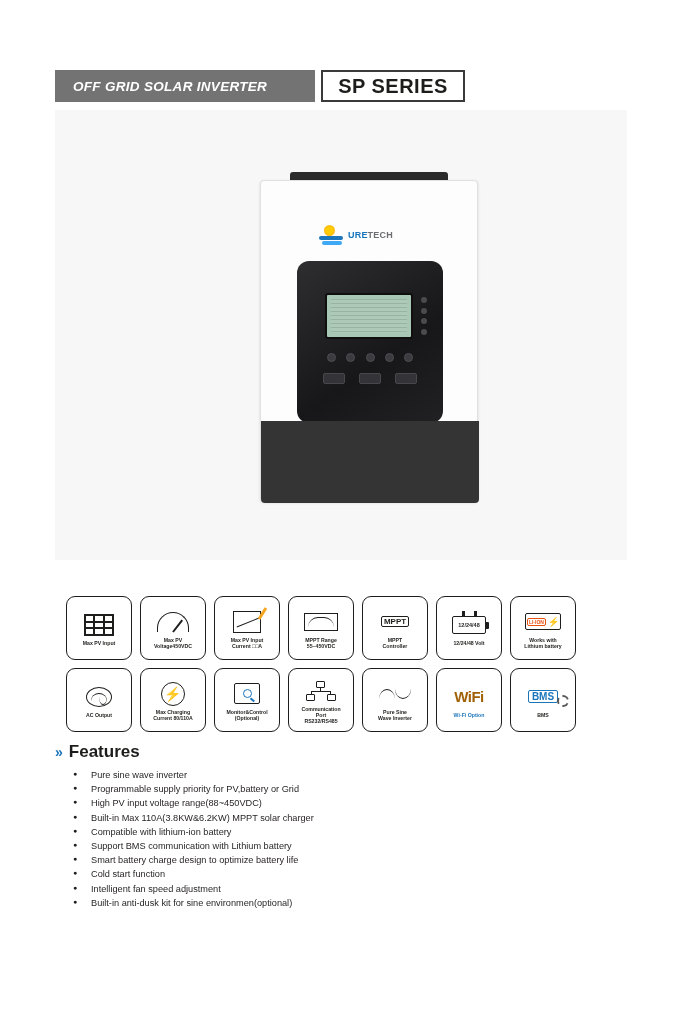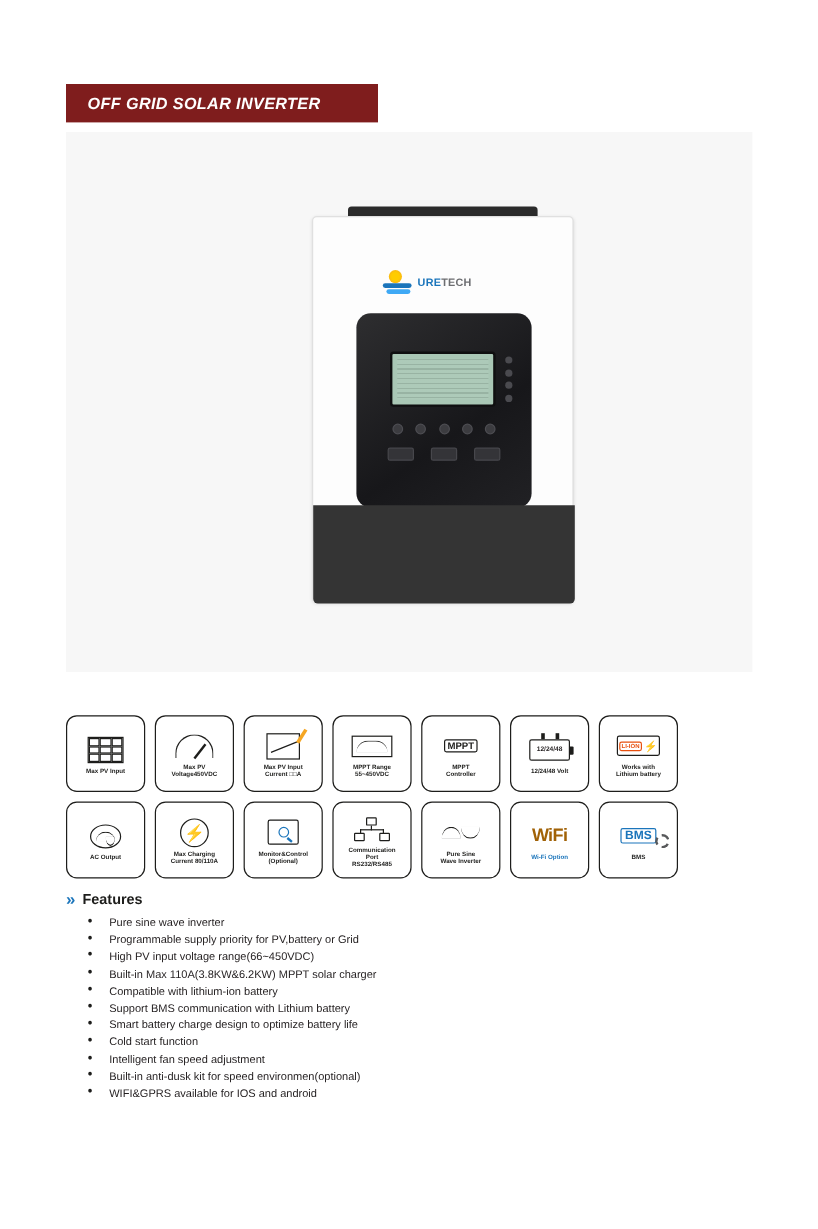--- a/index.html
+++ b/index.html
@@ -17,21 +17,21 @@
 
   
   .header {
     position: absolute;
     left: 55px; top: 70px;
     width: 410px; height: 32px;
     display: flex;
     align-items: stretch;
   }
   .header-orange {
-    background: #7f1d1d;
+    background: #737373;
     width: 260px;
     display: flex;
     align-items: center;
     padding-left: 18px;
   }
   .header-orange span {
     color: #ffffff;
     font-style: italic;
     font-weight: bold;
     font-size: 13.5px;
@@ -179,20 +179,21 @@
   
   .icon-grid {
     position: absolute;
     left: 55px; top: 596px;
     width: 572px;
   }
   .icon-row {
     display: flex;
     gap: 8px;
     margin-bottom: 8px;
+    margin-left: 11px;
   }
   .icon-box {
     width: 66px; height: 64px;
     border: 1px solid #1d1d1b;
     border-radius: 9px;
     background: #ffffff;
     display: flex;
     flex-direction: column;
     align-items: center;
     justify-content: center;
@@ -400,21 +401,21 @@
   }
   .chev {
     color: #1b75bb;
     font-size: 14px;
     font-weight: bold;
     margin-right: 6px;
     line-height: 1;
   }
   .features-title h2 {
     margin: 0;
-    font-size: 12px;
+    font-size: 17px;
     font-weight: bold;
     color: #1d1d1b;
   }
   ul.feature-list {
     list-style: none;
     margin: 0;
     padding: 0 0 0 18px;
   }
   ul.feature-list li {
     font-size: 9.2px;
@@ -430,20 +431,23 @@
     font-size: 7px;
     color: #1d1d1b;
   }
 </style>
 </head>
 <body>
 
 <div class="header">
   <div class="header-orange">
     <span>OFF GRID SOLAR INVERTER</span>
+  </div>
+  <div class="header-white">
+    <span>SP SERIES</span>
   </div>
 </div>
 
 <div class="product-area">
   <div class="inverter">
     <div class="inv-top-cap"></div>
     <div class="inv-body">
       <div class="inv-logo">
         <span class="mark">
           <span class="sun"></span>
@@ -641,23 +645,22 @@
 </div>
 
 <div class="features">
   <div class="features-title">
     <span class="chev">»</span>
     <h2>Features</h2>
   </div>
   <ul class="feature-list">
     <li>Pure sine wave inverter</li>
     <li>Programmable supply priority for PV,battery or Grid</li>
-    <li>High PV input voltage range(66~450VDC)</li>
+    <li>High PV input voltage range(88~450VDC)</li>
     <li>Built-in Max 110A(3.8KW&amp;6.2KW) MPPT solar charger</li>
     <li>Compatible with lithium-ion battery</li>
     <li>Support BMS communication with Lithium battery</li>
     <li>Smart battery charge design to optimize battery life</li>
     <li>Cold start function</li>
     <li>Intelligent fan speed adjustment</li>
-    <li>Built-in anti-dusk kit for speed environmen(optional)</li>
-    <li>WIFI&amp;GPRS available for IOS and android</li>
+    <li>Built-in anti-dusk kit for sine environmen(optional)</li>
   </ul>
 </div>
 
 </body></html>

